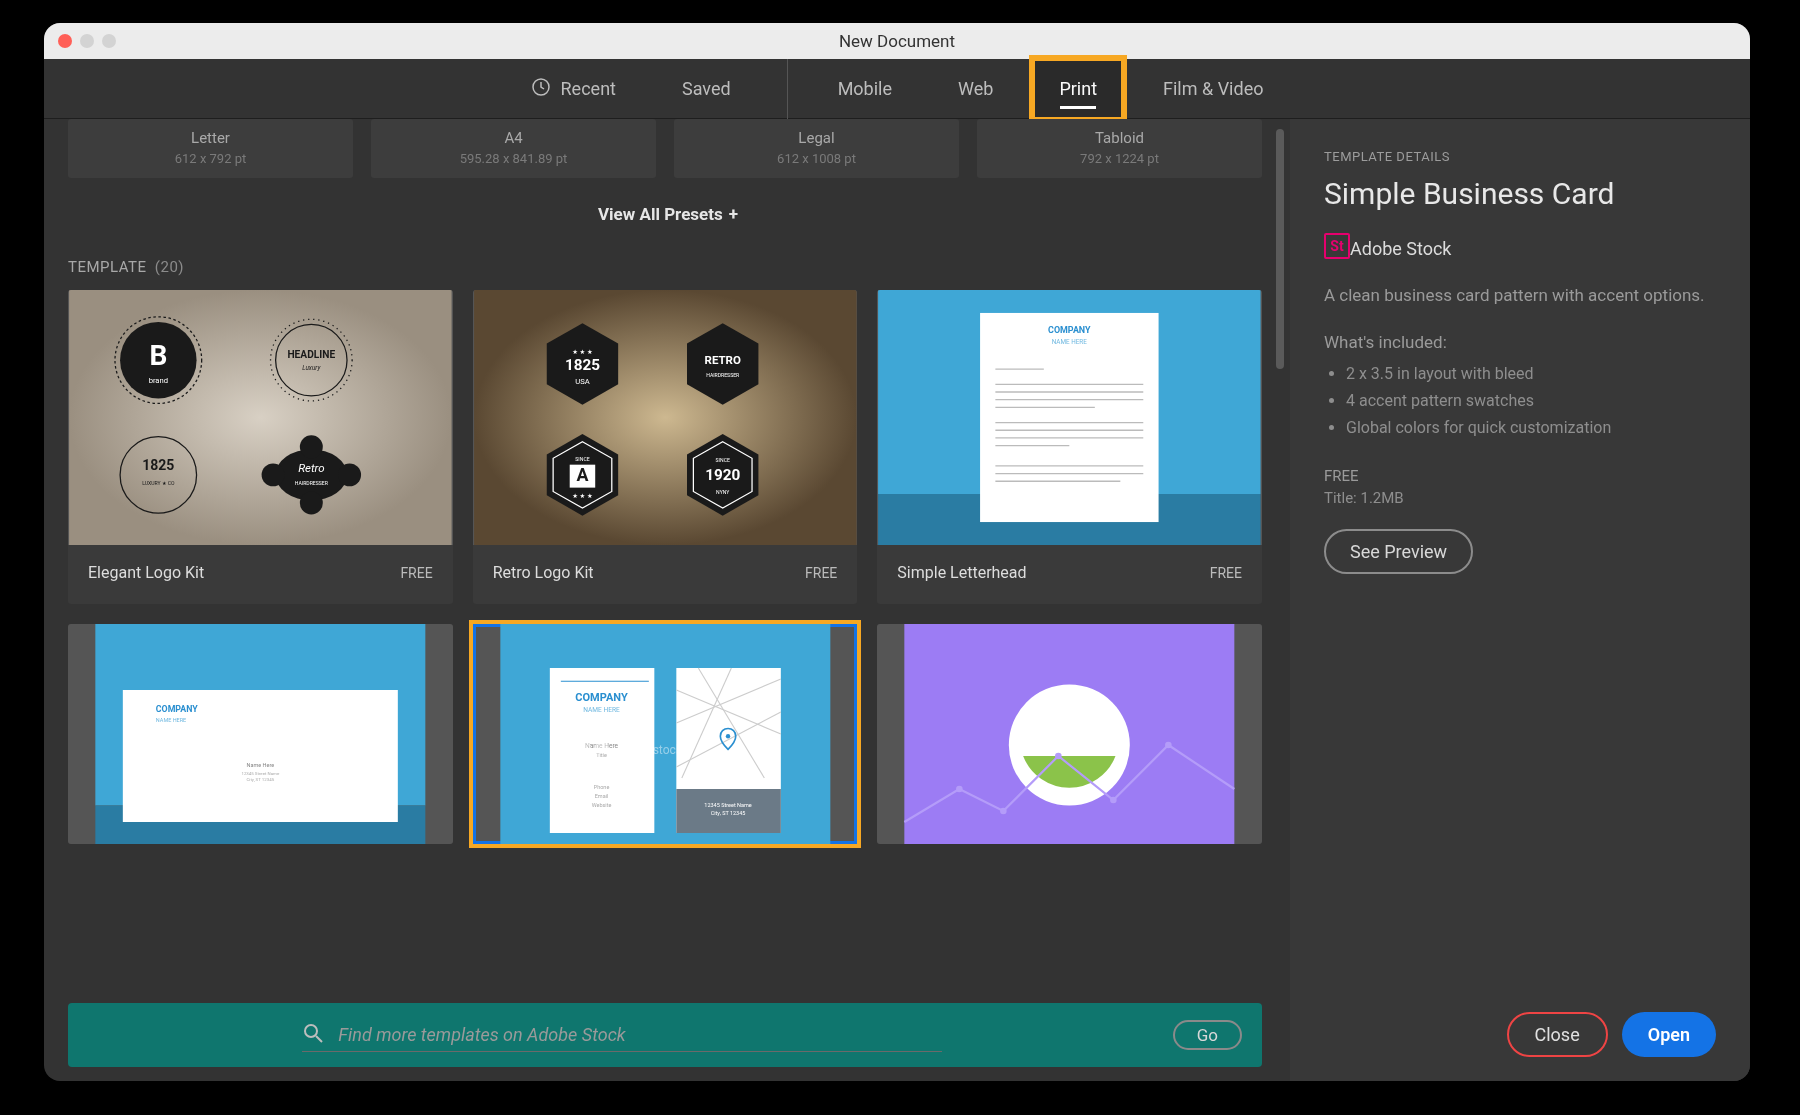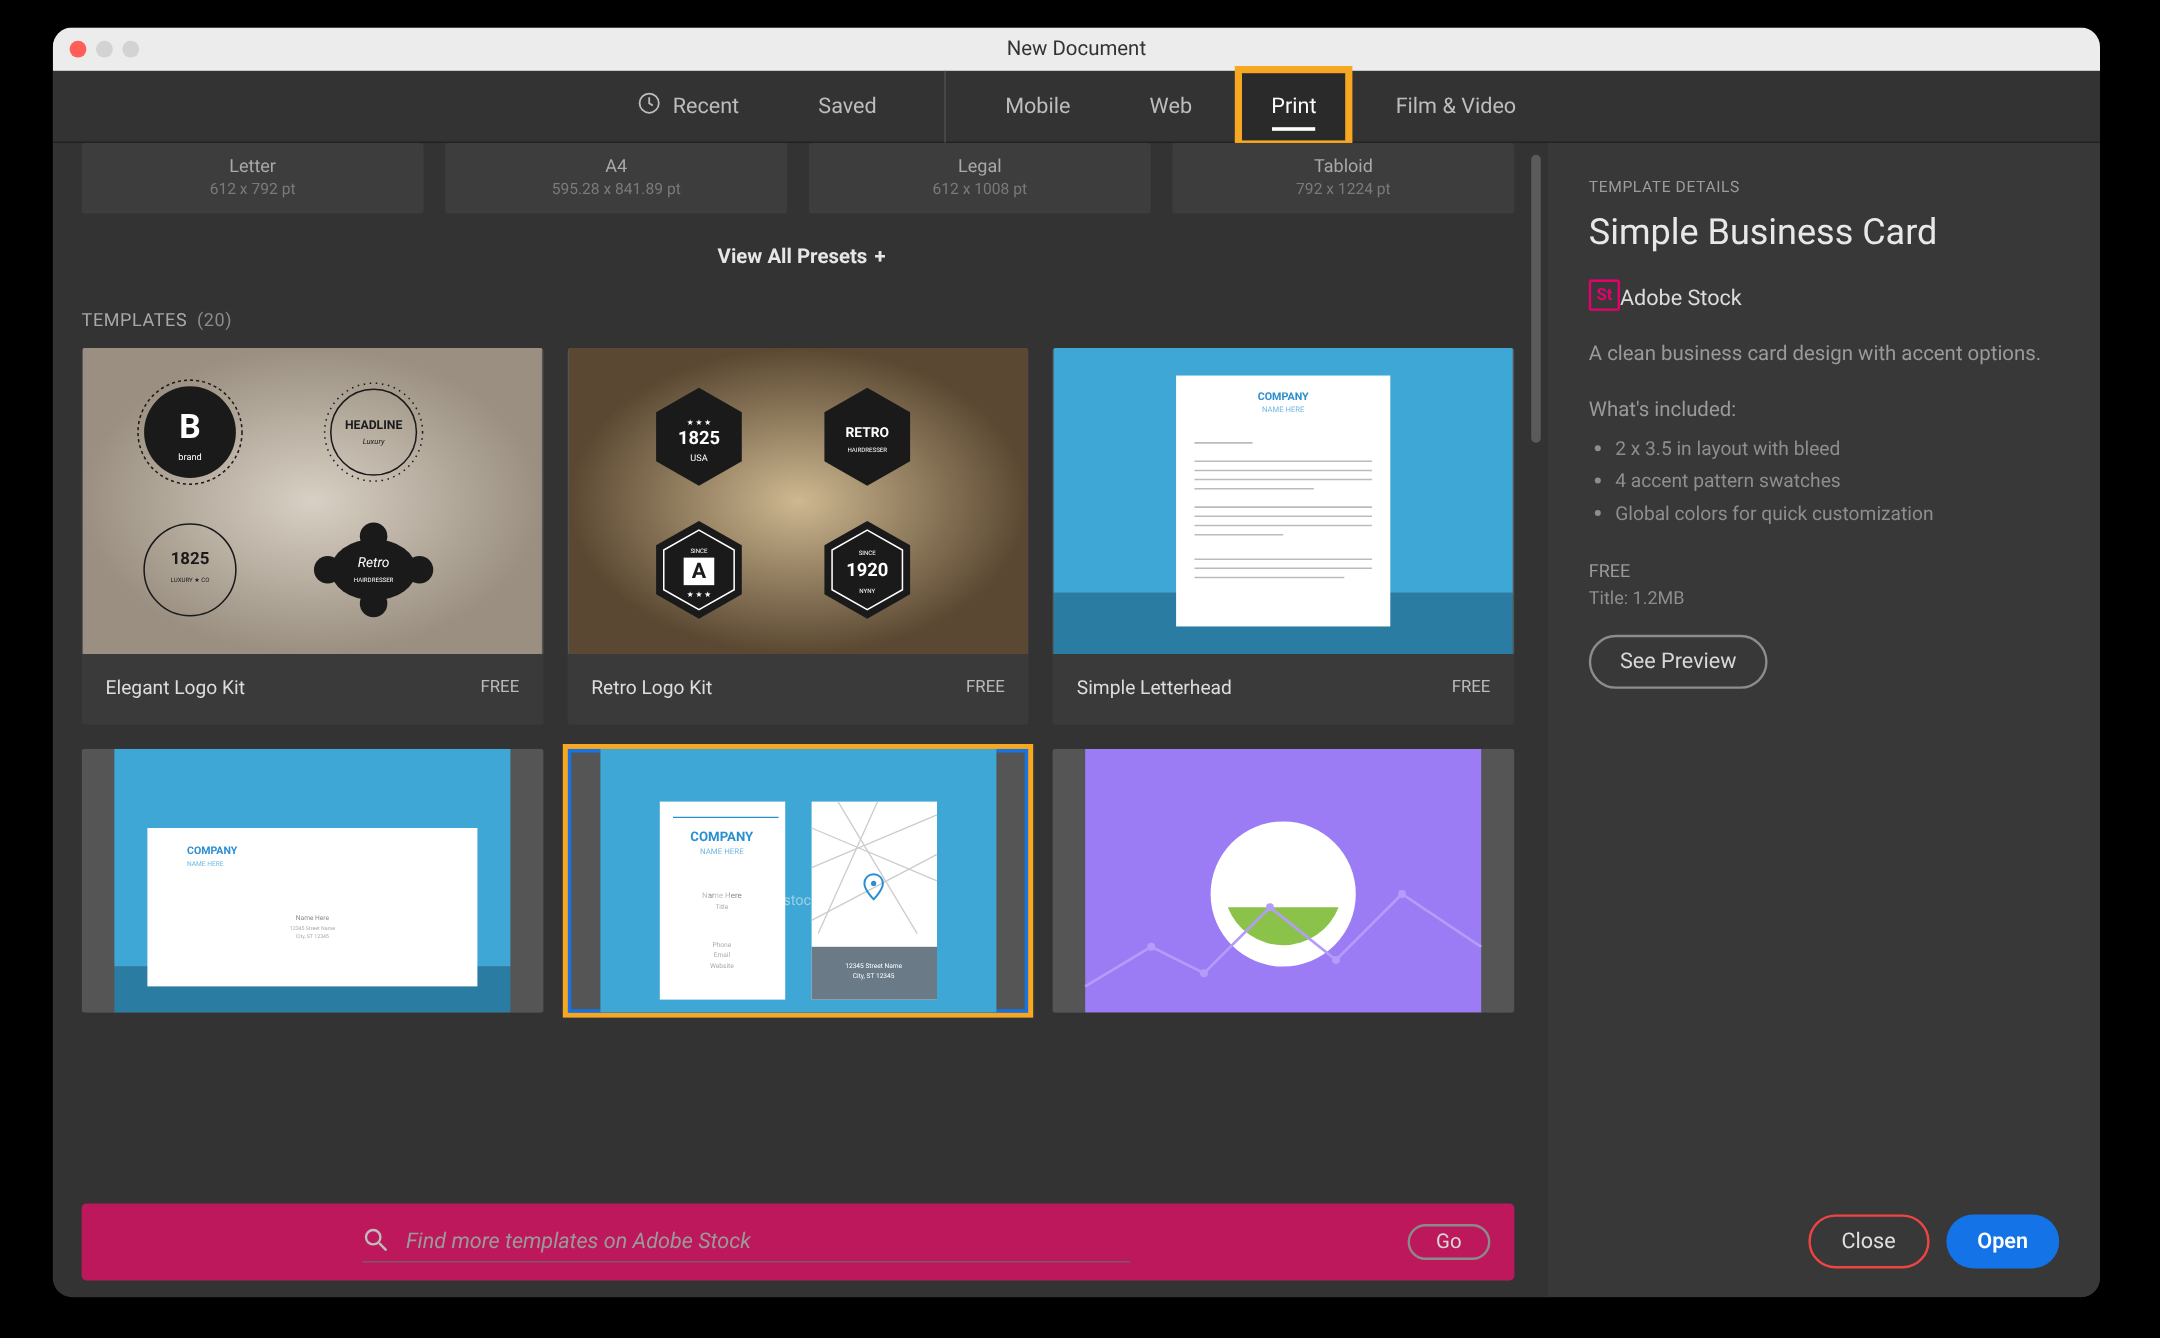--- a/index.html
+++ b/index.html
@@ -28,21 +28,21 @@
 .viewall span{ margin-left:6px; font-weight:bold;}
 .section-head { color:#a8a8a8; font-size:15px; letter-spacing:.5px; margin-bottom:14px; }
 .section-head .cnt { color:#8b8b8b; margin-left:4px; }
 .grid { display:grid; grid-template-columns:repeat(3,1fr); gap:20px; }
 .card { background:#3a3a3a; border-radius:3px; overflow:hidden; display:flex; flex-direction:column; cursor:pointer; }
 .thumb { height:255px; background:#555; display:flex; align-items:center; justify-content:center; overflow:hidden; position:relative; }
 .card-foot { display:flex; justify-content:space-between; align-items:center; padding:18px 20px 22px; color:#ddd; font-size:16px; }
 .card-foot .price { color:#bbb; font-size:14px; }
 .card.hl { outline:8px solid #f7a823; outline-offset:-4px; border-radius:0; }
 .card.sel .thumb { box-shadow:inset 0 0 0 3px #1473e6; }
-.bottombar { background:#be185d; height:64px; margin:10px 28px 14px 0; border-radius:4px; display:flex; align-items:center; padding:0 20px 0 30px; gap:8px; }
+.bottombar { background:#0f766e; height:64px; margin:10px 28px 14px 0; border-radius:4px; display:flex; align-items:center; padding:0 20px 0 30px; gap:8px; }
 .search { flex:1; display:flex; align-items:center; gap:14px; border-bottom:1px solid #6a6a6a; max-width:640px; margin:0 auto; }
 .search input { background:transparent; border:none; outline:none; color:#ddd; font-size:18px; font-style:italic; width:100%; padding:6px 0; }
 .search input::placeholder{color:#9a9a9a;}
 .gobtn { border:2px solid #8a8a8a; background:transparent; color:#d8d8d8; border-radius:22px; height:30px; padding:0 22px; font-size:17px; cursor:pointer; margin-left:18px; }
 .right { width:460px; background:#383838; padding:30px 34px 24px; display:flex; flex-direction:column; color:#b8b8b8; }
 .right .lbl { font-size:13px; letter-spacing:.5px; color:#9c9c9c; margin-bottom:12px; }
 .right h1 { color:#e8e8e8; font-size:30px; font-weight:400; margin-bottom:22px; }
 .stockrow { display:flex; align-items:flex-end; margin-bottom:24px; color:#dcdcdc; font-size:18px; }
 .stbox { width:26px; height:26px; border:2px solid #e6006e; color:#e6006e; font-size:14px; font-weight:bold; display:flex; align-items:center; justify-content:center; border-radius:2px; }
 .desc { font-size:17px; line-height:1.45; color:#9a9a9a; margin-bottom:24px; }
@@ -121,21 +121,21 @@
               <div class="n">Tabloid</div>
               <div class="d">792 x 1224 pt</div>
             </div>
         </div>
 
         <div class="viewall">
           <span>View All Presets</span><span>+</span>
         </div>
 
         <div class="section-head">
-          <span>TEMPLATES</span>
+          <span>TEMPLATE</span>
           <span class="cnt">(20)</span>
         </div>
 
         <div class="grid">
 
           <div class="card">
             <div class="thumb">
               <svg viewBox="0 0 300 200">
                 <defs>
                     <radialGradient id="g1">
@@ -338,21 +338,21 @@
       </div>
     </div>
 
     <div class="right">
       <div class="lbl">TEMPLATE DETAILS</div>
       <h1>Simple Business Card</h1>
       <div class="stockrow">
         <div class="stbox">St</div>
         <span>Adobe Stock</span>
       </div>
-      <div class="desc">A clean business card design with accent options.</div>
+      <div class="desc">A clean business card pattern with accent options.</div>
       <div class="incl-h">What's included:</div>
       <ul class="incl">
         <li>2 x 3.5 in layout with bleed</li>
         <li>4 accent pattern swatches</li>
         <li>Global colors for quick customization</li>
       </ul>
       <div class="free2">FREE</div>
       <div class="size">Title: 1.2MB</div>
       <button class="previewbtn">See Preview</button>
       <div class="footer">

